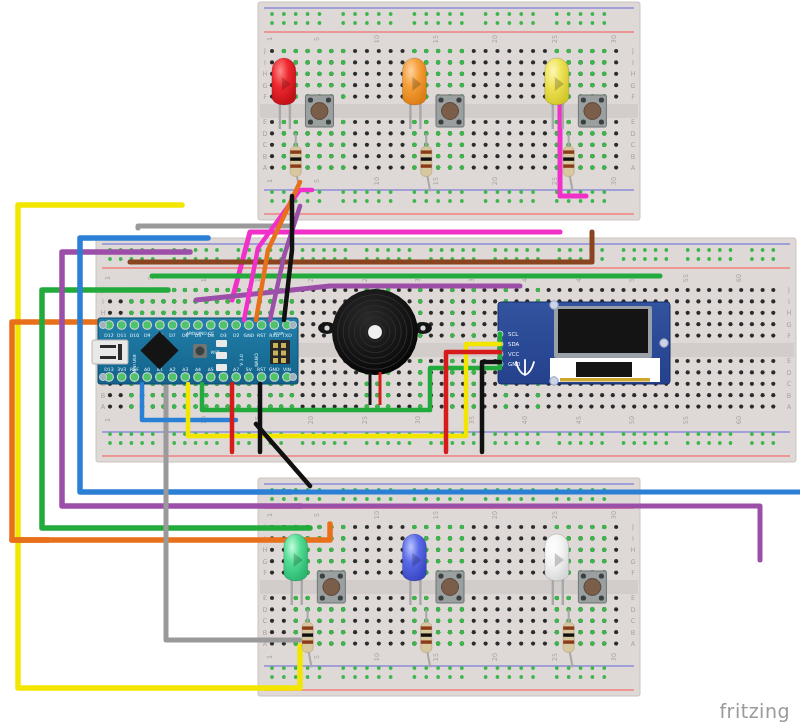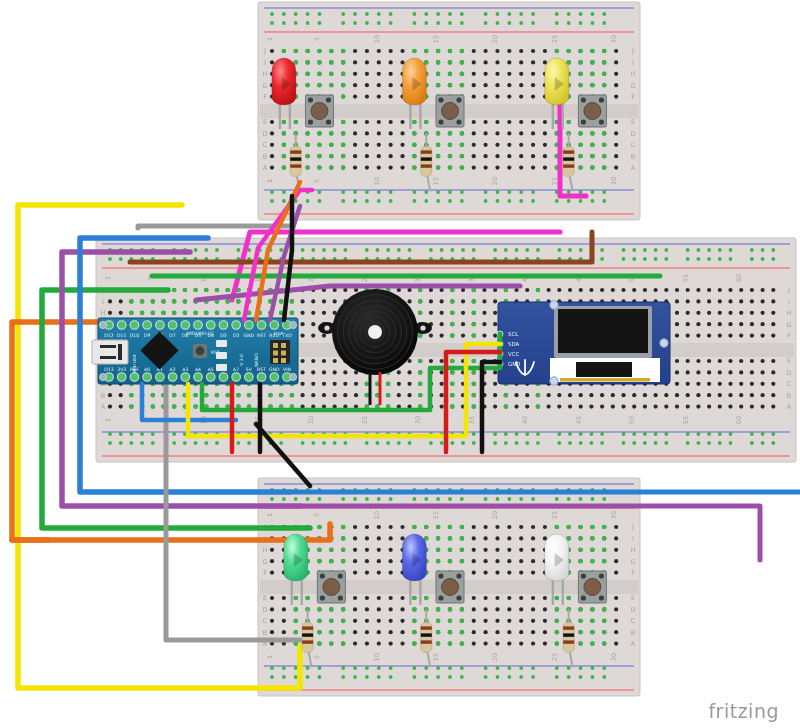--- a/index.html
+++ b/index.html
@@ -1,20 +1,20 @@
 <!DOCTYPE html>
 <html><head>
 <meta charset="utf-8">
 <style>
   html,body{margin:0;padding:0;background:#ffffff;}
   body{width:800px;height:728px;position:relative;overflow:hidden;
        font-family:"DejaVu Sans","Liberation Sans",sans-serif;}
   #stage{position:absolute;left:0;top:0;width:800px;height:728px;}
   svg{display:block;}
-  .wm{position:absolute;right:21px;bottom:6px;font-family:"DejaVu Sans","Liberation Sans",sans-serif;
+  .wm{position:absolute;right:10px;bottom:6px;font-family:"DejaVu Sans","Liberation Sans",sans-serif;
       font-size:19px;color:#9a9a9a;letter-spacing:.5px;}
 </style>
 </head>
 <body>
 
 <div id="stage">
 <svg width="800" height="728" viewBox="0 0 800 728">
   <defs>
     <radialGradient id="ledRed" cx="35%" cy="28%" r="75%">
       <stop offset="0%" stop-color="#ff8a8a"></stop>

